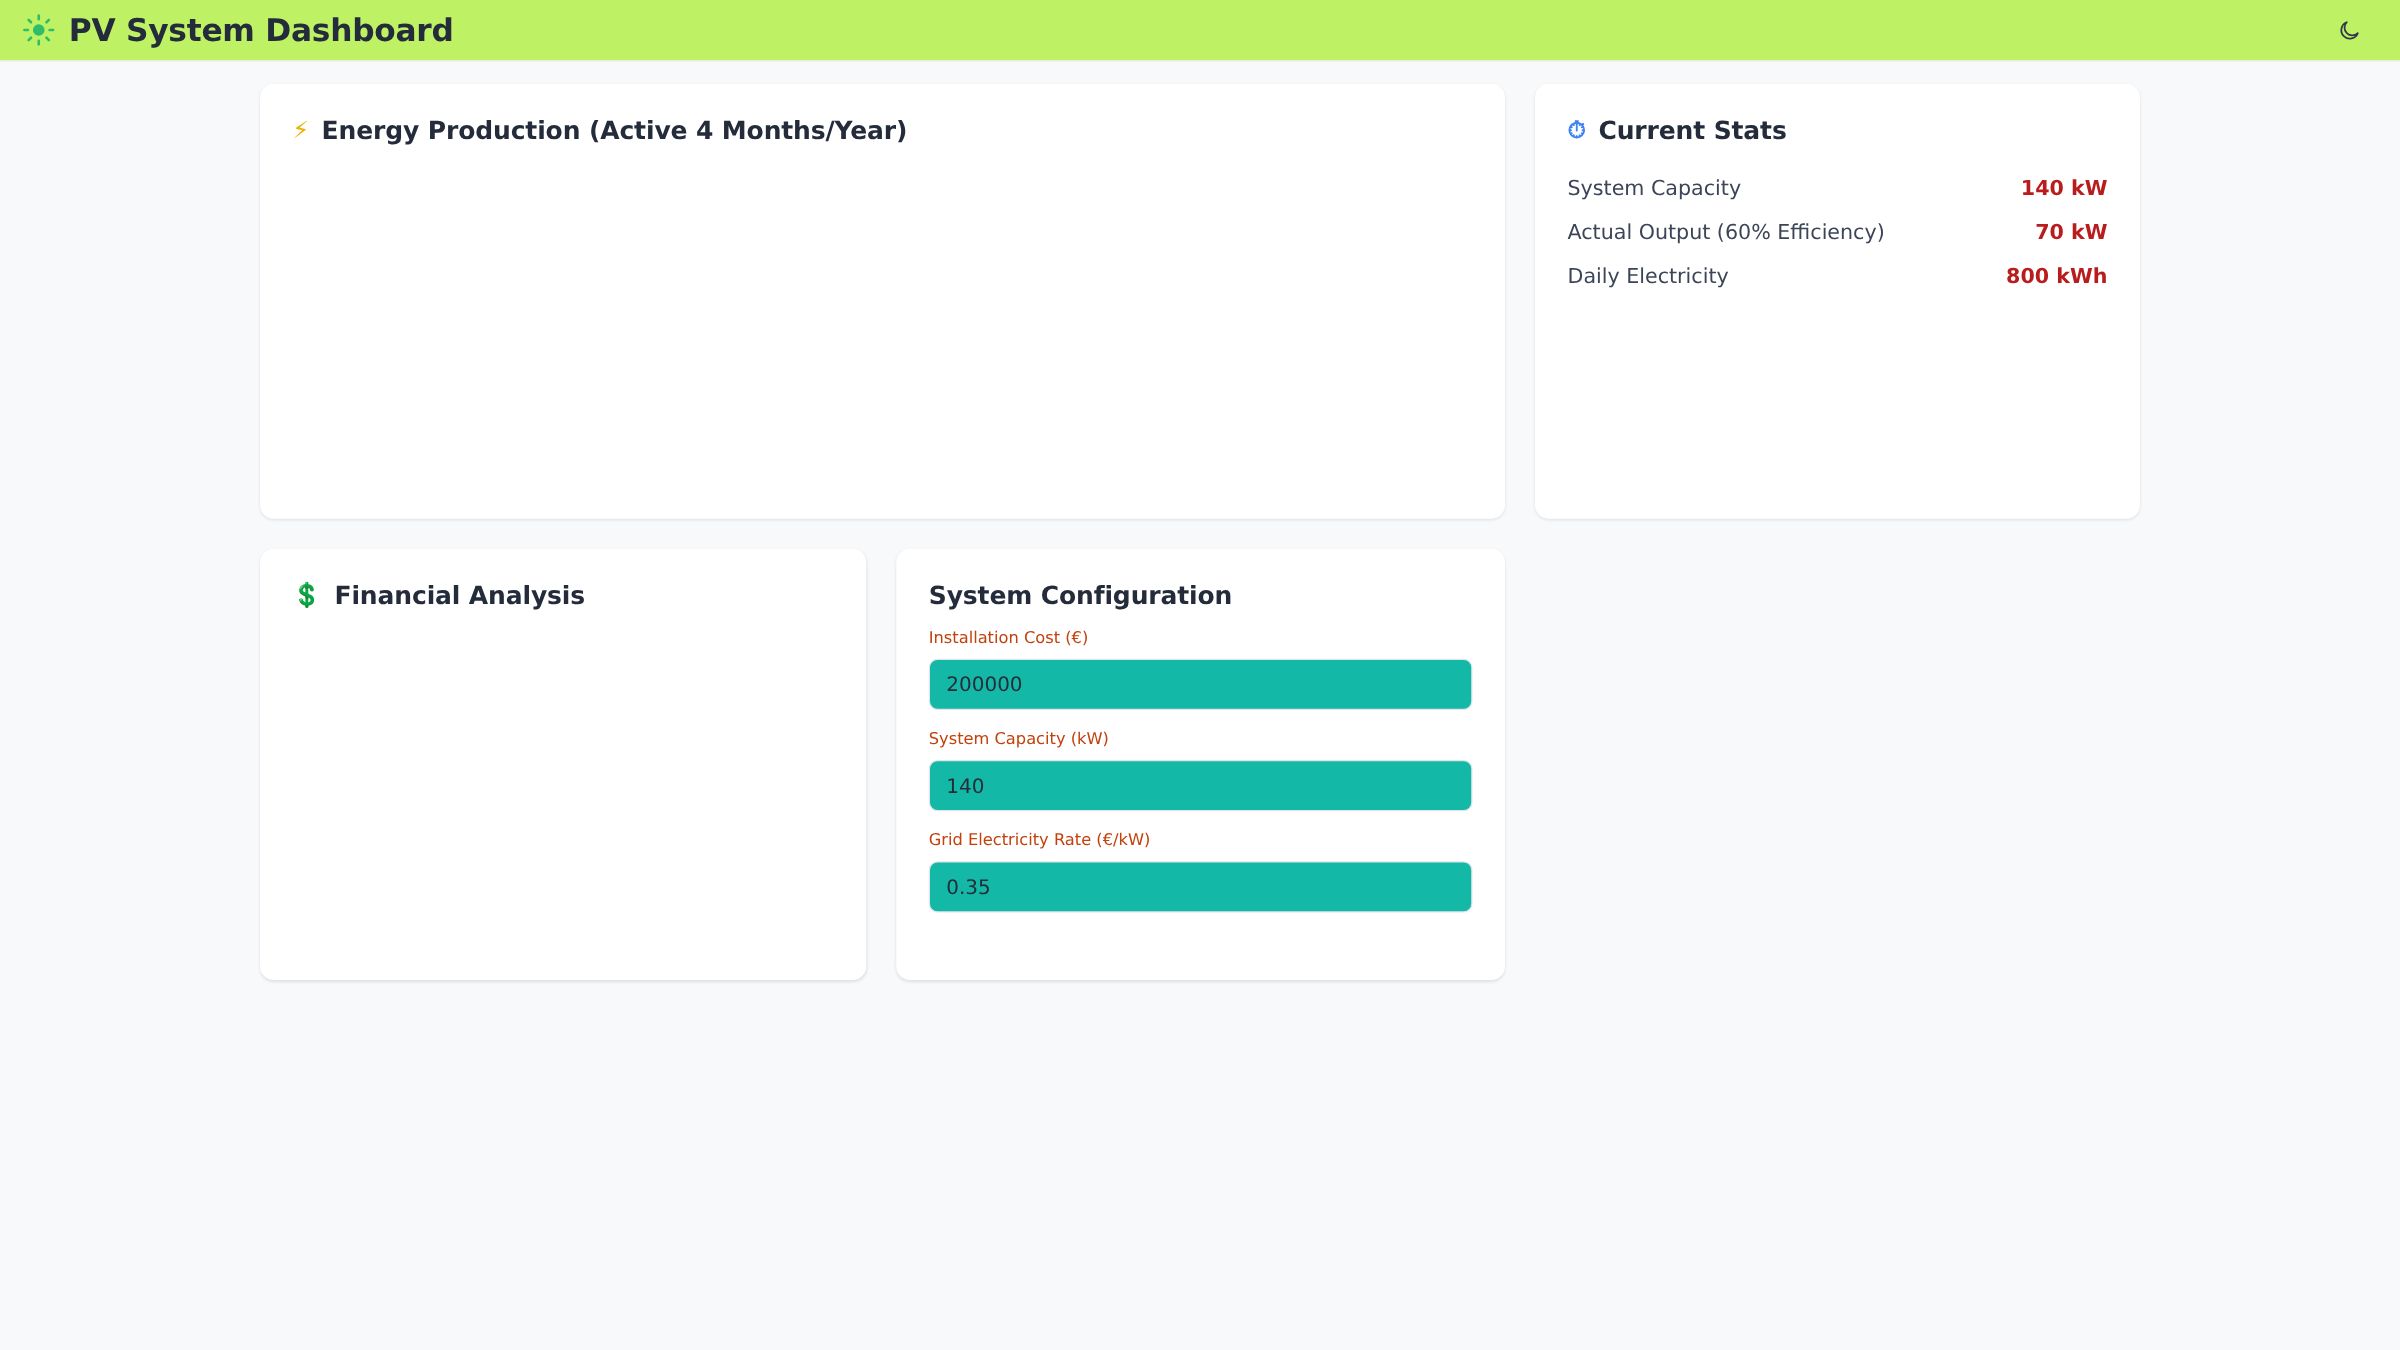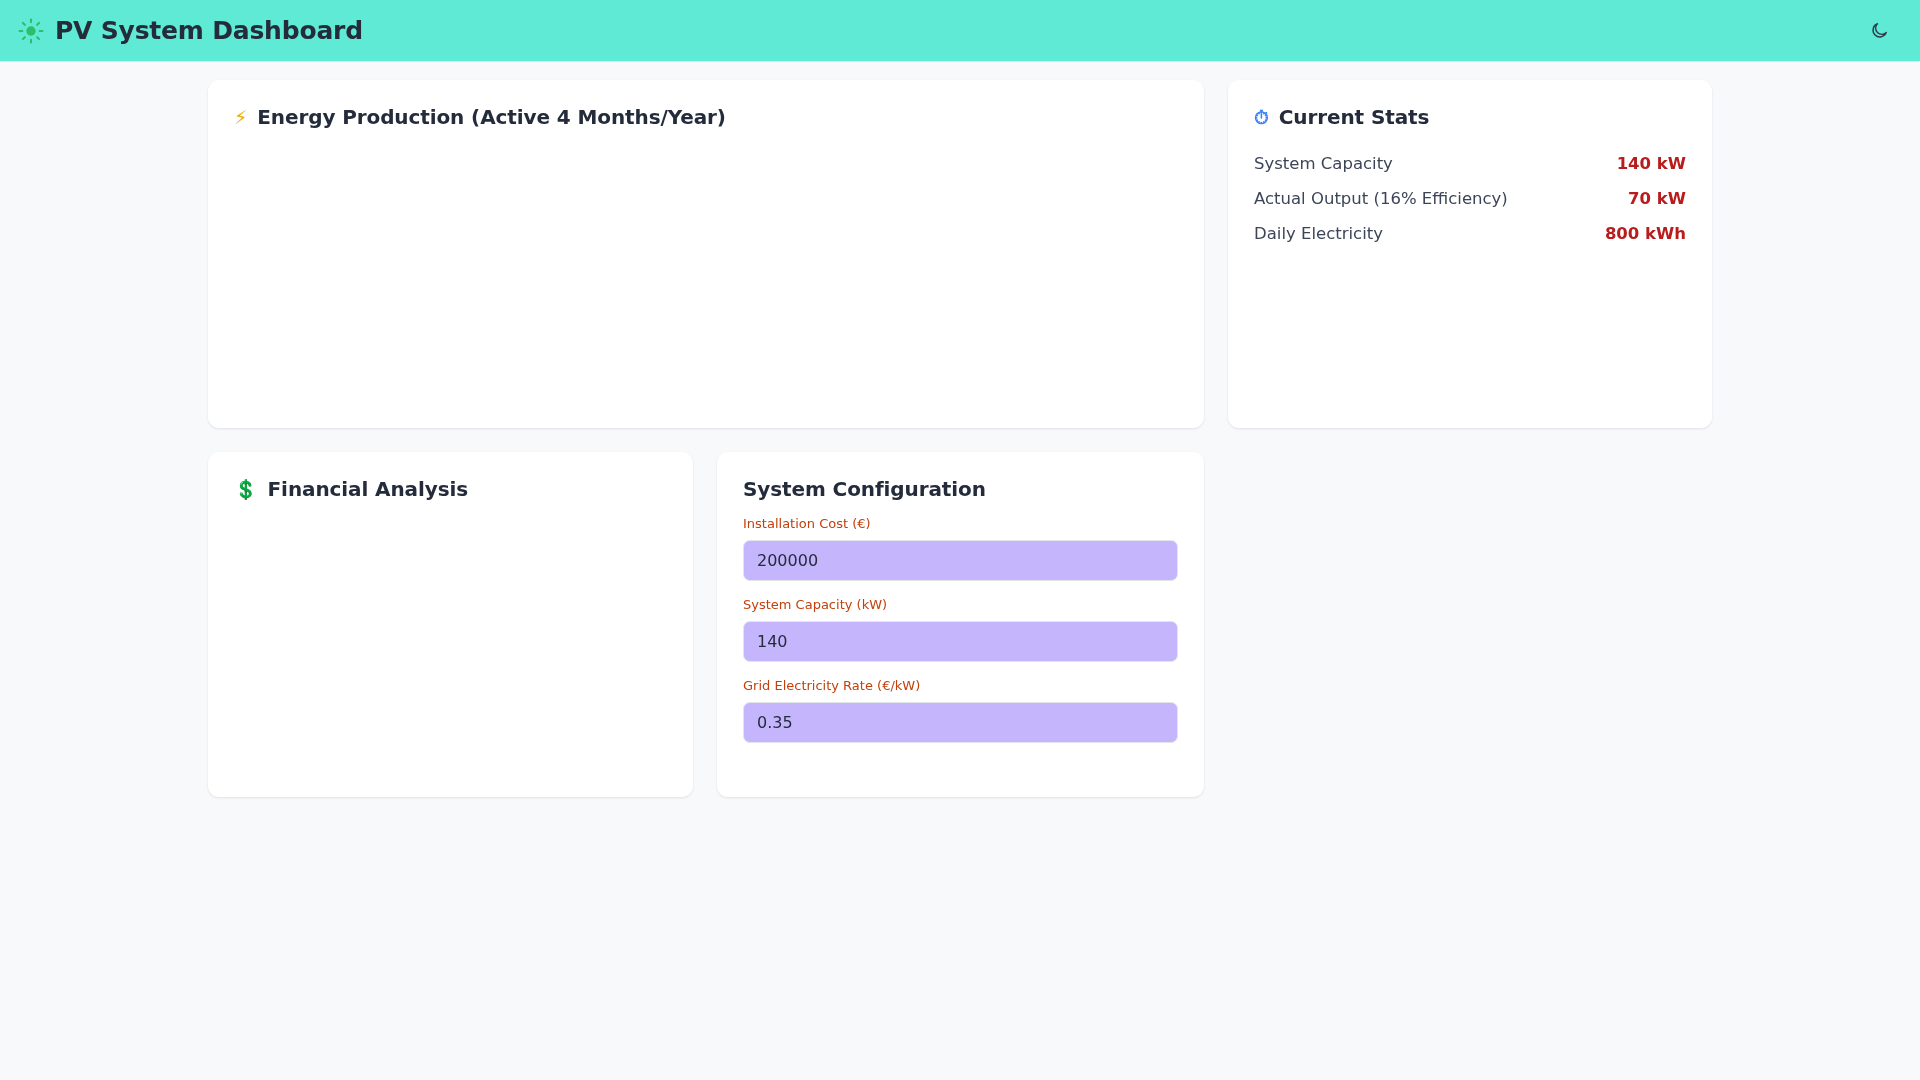--- a/index.html
+++ b/index.html
@@ -8,22 +8,22 @@
     width: 1920px;
     height: 1080px;
     background: #f8f9fb;
     font-family: "DejaVu Sans", "Liberation Sans", sans-serif;
     color: #242c3c;
     overflow: hidden;
   }
 
   
   .topbar {
-    height: 62px;
-    background: #5eead4;
+    height: 49px;
+    background: #bef264;
     border-bottom: 1px solid #e7e9ee;
     display: flex;
     align-items: center;
     padding: 0 24px 0 18px;
     position: relative;
   }
   .brand {
     display: flex;
     align-items: center;
     gap: 11px;
@@ -142,21 +142,21 @@
     display: block;
     font-size: 13px;
     color: #c2410c;
     margin-bottom: 9px;
   }
   .field-input {
     width: 100%;
     height: 41px;
     border: 1px solid #e2e5ea;
     border-radius: 7px;
-    background: #c4b5fd;
+    background: #14b8a6;
     padding: 0 13px;
     font-family: "DejaVu Sans", "Liberation Sans", sans-serif;
     font-size: 16px;
     color: #242c3c;
     outline: none;
   }
   .field-input::placeholder { color: #9aa2b1; }
 </style>
 </head>
 <body>
@@ -202,21 +202,21 @@
       <div class="card-title">
         <span class="ticon ticon-timer">⏱</span>
         <span>Current Stats</span>
       </div>
       <div class="stat-list">
         <div class="stat-row">
           <span class="stat-label">System Capacity</span>
           <span class="stat-value">140 kW</span>
         </div>
         <div class="stat-row">
-          <span class="stat-label">Actual Output (16% Efficiency)</span>
+          <span class="stat-label">Actual Output (60% Efficiency)</span>
           <span class="stat-value">70 kW</span>
         </div>
         <div class="stat-row">
           <span class="stat-label">Daily Electricity</span>
           <span class="stat-value">800 kWh</span>
         </div>
       </div>
     </div>
   </div>
 

